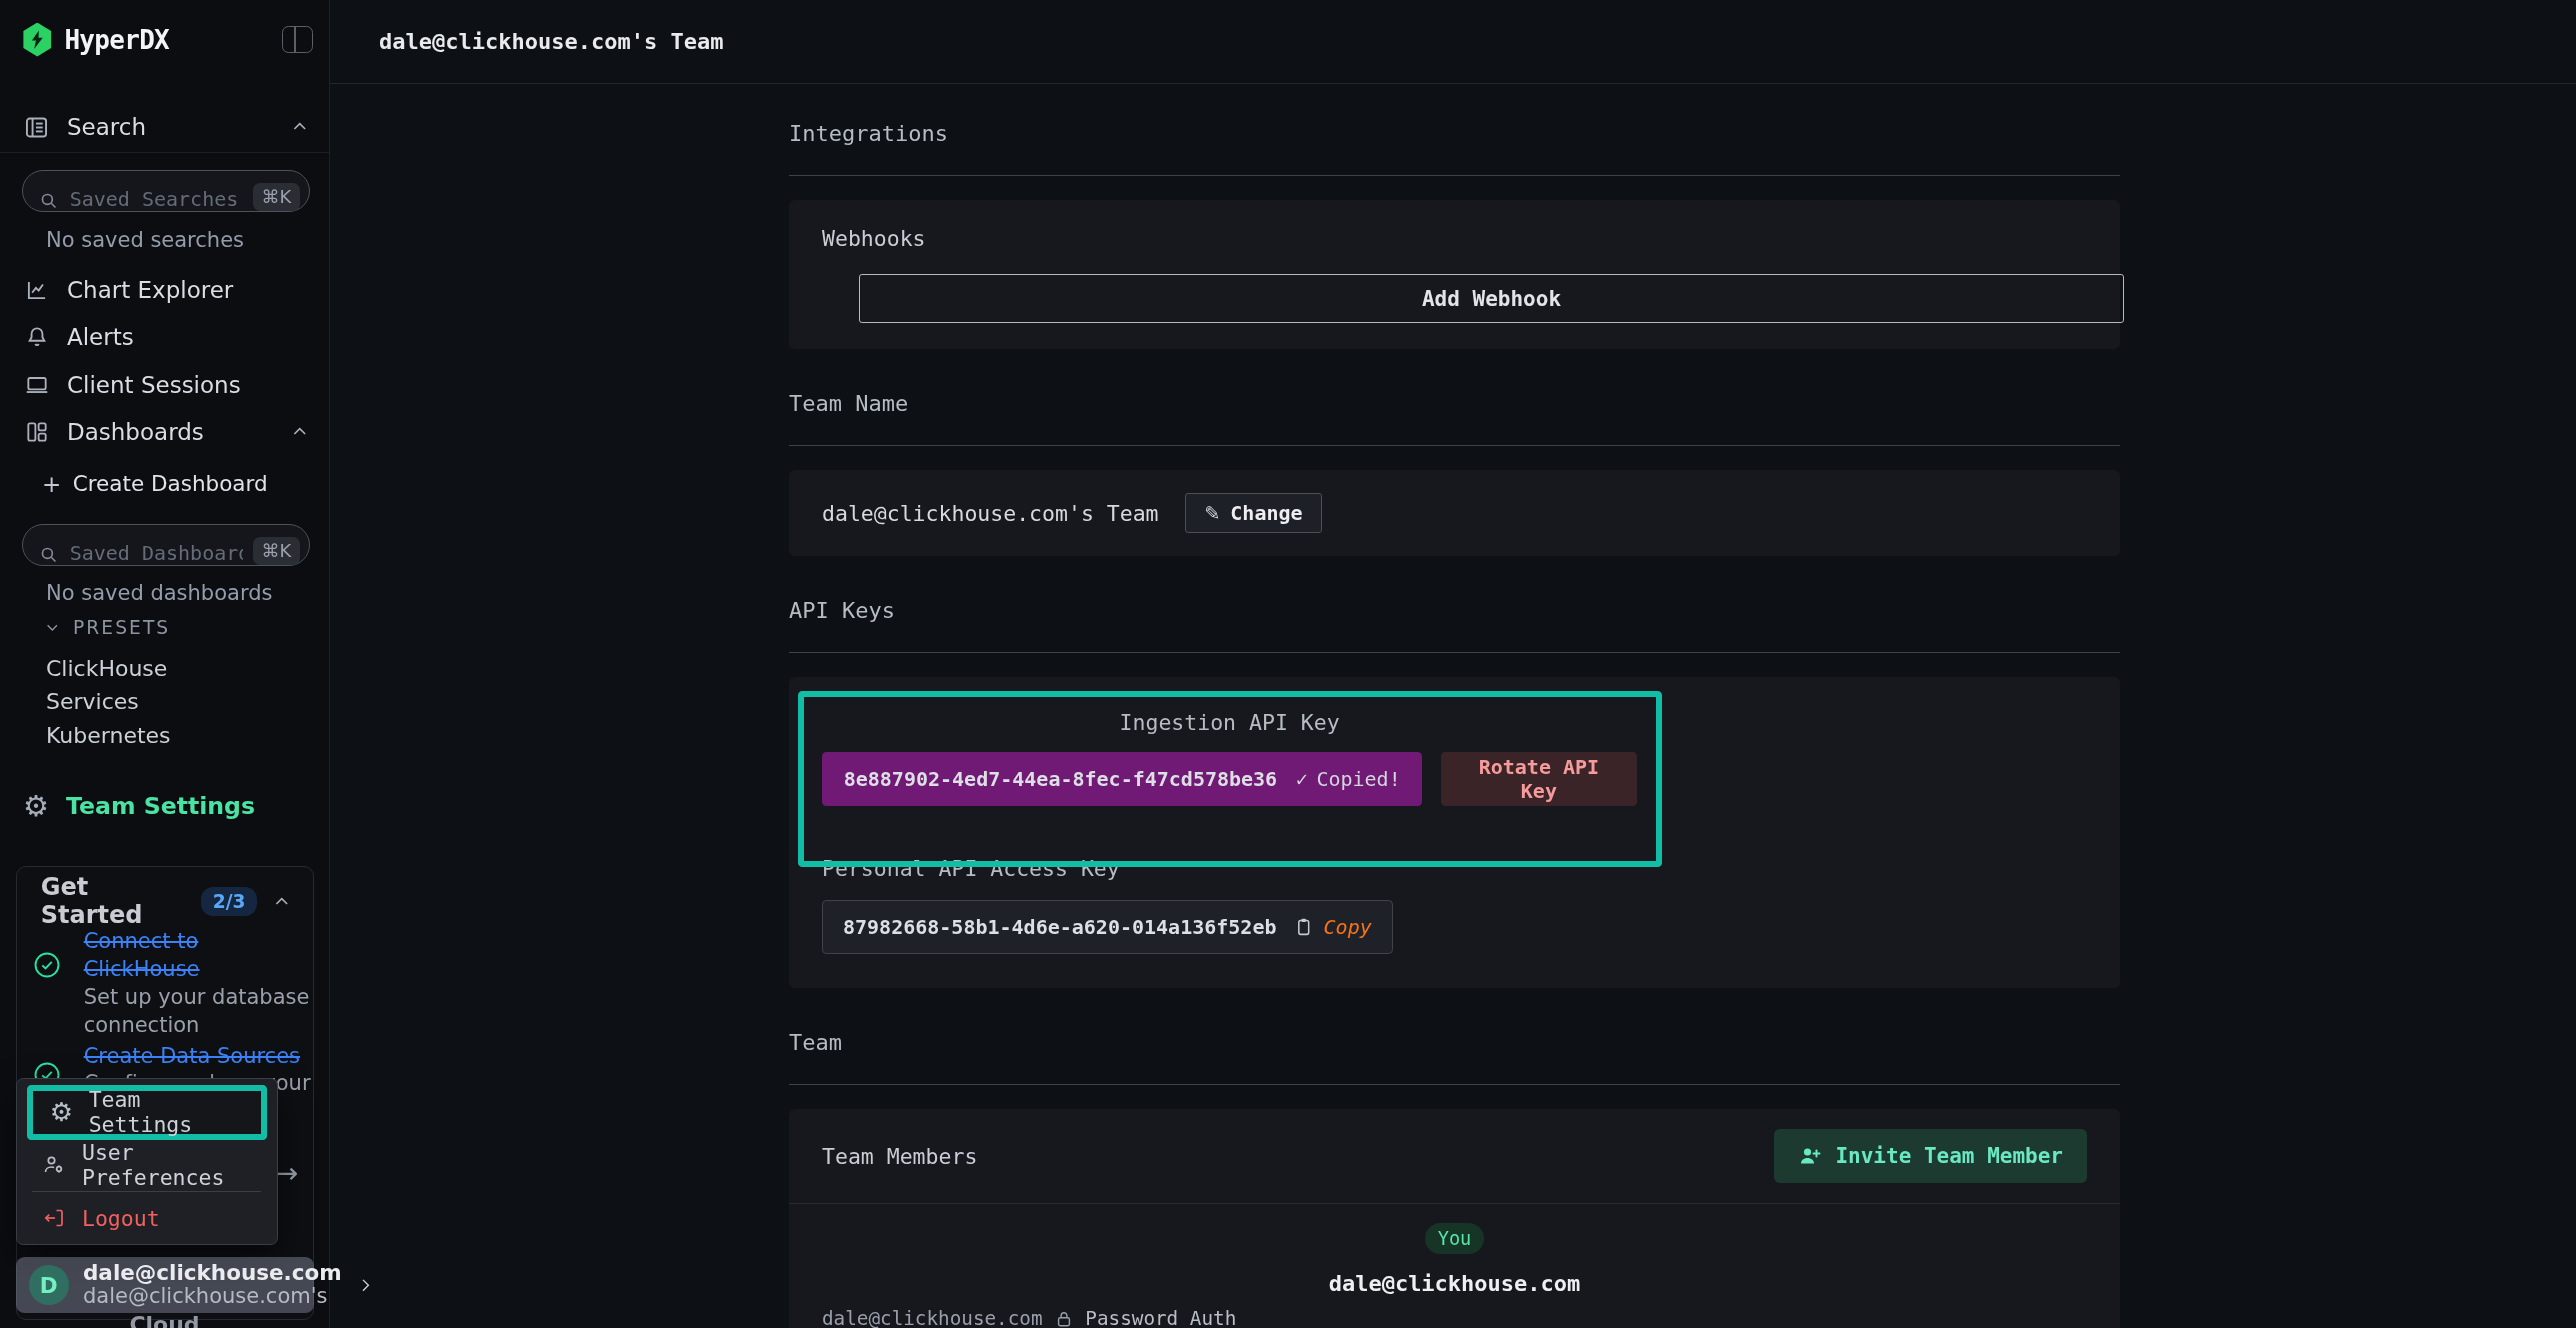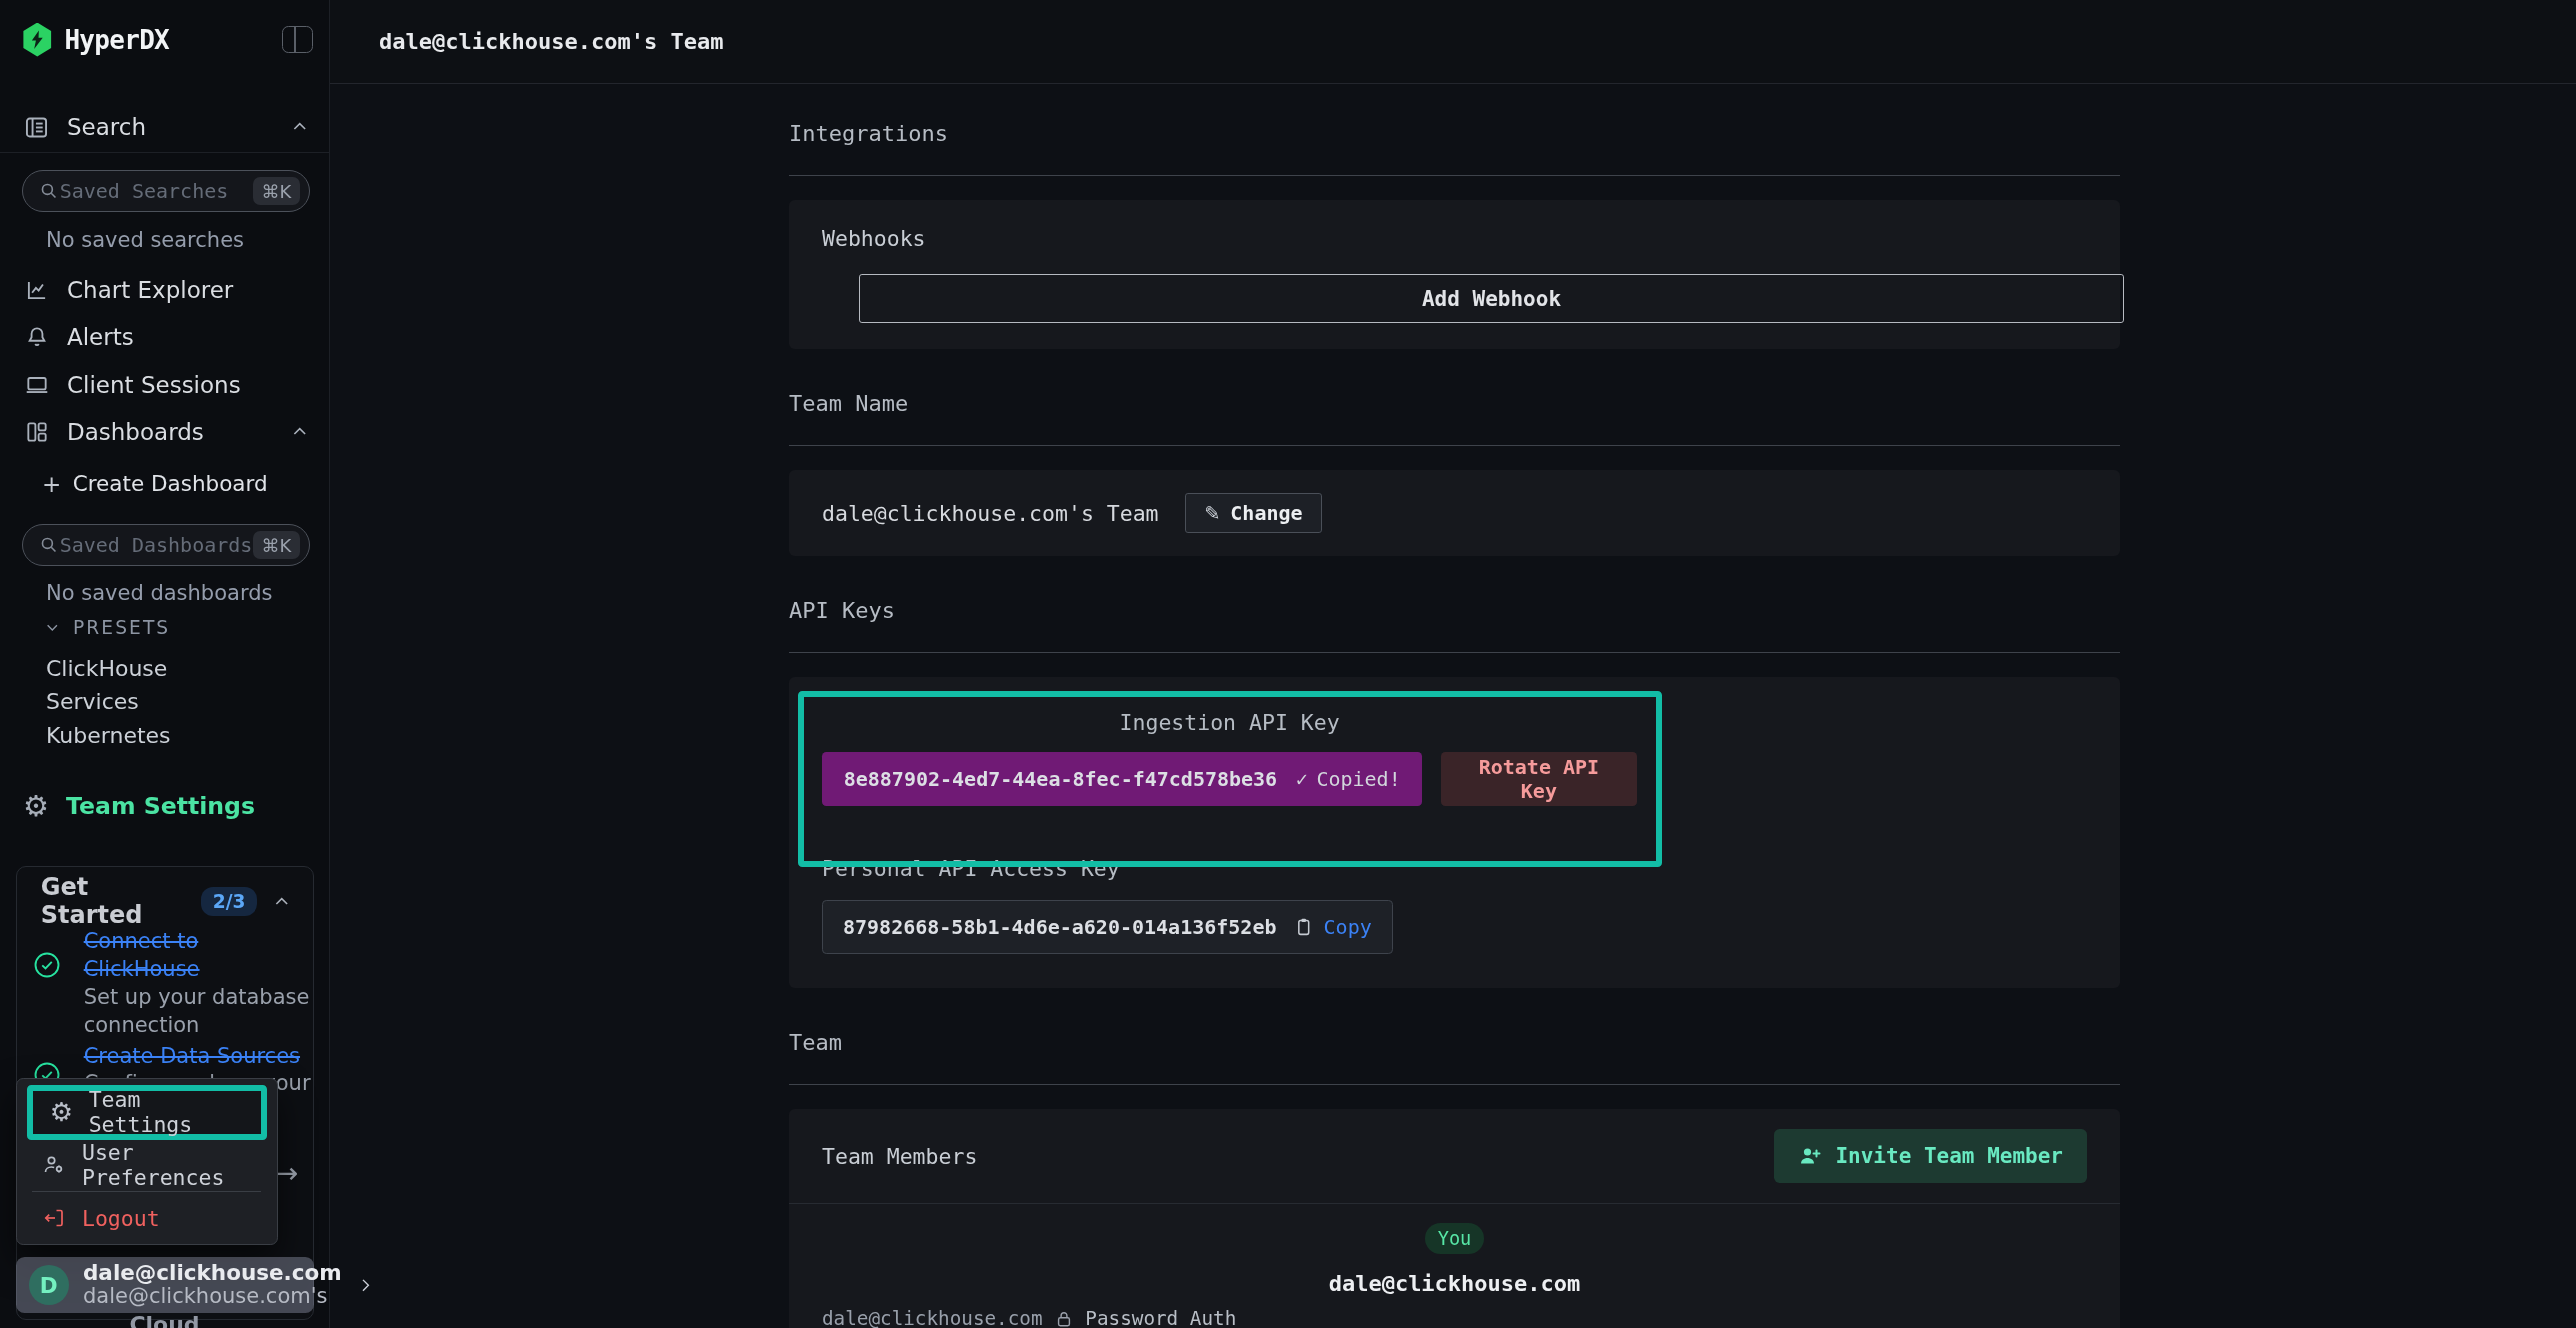--- a/index.html
+++ b/index.html
@@ -27,21 +27,21 @@
   .logo-hex{width:31.5px;height:34px;background:#2bd263;clip-path:polygon(50% 0%,94% 25%,94% 75%,50% 100%,6% 75%,6% 25%);display:flex;align-items:center;justify-content:center;flex:0 0 auto;}
   .logo-text{font-family:var(--mono);font-weight:bold;font-size:26px;color:#f2f4f6;letter-spacing:-0.7px;}
   .collapse-btn{margin-left:auto;width:31.5px;height:27px;border:1.8px solid #5a5f68;border-radius:6.4px;position:relative;}
   .collapse-btn:after{content:"";position:absolute;left:38%;top:0;bottom:0;width:1.8px;background:#5a5f68;}
 
   .side-row{position:absolute;left:23px;right:18.6px;height:42px;display:flex;align-items:center;gap:17px;color:#dadde2;font-size:23px;}
   .side-row .icon{width:27px;display:flex;justify-content:center;color:#aab1bc;flex:0 0 auto;}
   .side-row .chev{margin-left:auto;color:#aab1bc;}
   .side-divider{position:absolute;left:0;right:0;top:152px;border-top:1.1px solid #1d2026;}
 
-  .pill{position:absolute;left:21.5px;width:288px;height:42px;border:1.1px solid #4c515a;border-radius:21px;background:#14161b;display:flex;align-items:center;padding:0 8.6px 0 15.7px;}
+  .pill{position:absolute;left:21.5px;width:288px;height:42px;border:1.1px solid #4c515a;border-radius:21px;background:#14161b;display:flex;align-items:flex-end;gap:10px;padding:0 8.6px 0 15.7px;}
   .pill input{flex:1;min-width:0;background:transparent;border:none;outline:none;font-family:var(--mono);font-size:20px;color:#cfd3d9;}
   .pill input::placeholder{color:#656c78;}
   .kbd{background:#2a2d34;border-radius:7.2px;padding:3.6px 8.6px;font-size:18px;color:#9aa1ac;font-family:var(--sans);flex:0 0 auto;}
   .empty-note{position:absolute;left:46px;font-size:21px;color:#959dac;}
 
   .create-dash{position:absolute;left:42px;height:33px;display:flex;align-items:center;gap:11.4px;color:#e0e3e8;font-size:21.5px;}
   .create-dash .plus{font-size:23px;color:#c2c7cf;}
 
   .presets-row{position:absolute;left:43px;display:flex;align-items:center;gap:11.4px;color:#8d95a3;font-size:18.6px;letter-spacing:2.1px;}
   .preset-item{position:absolute;left:46px;height:31.5px;display:flex;align-items:center;color:#ccd1d8;font-size:22px;}
@@ -108,21 +108,21 @@
   .ingestion-box{position:absolute;left:8.6px;top:14.3px;width:864px;height:176px;text-align:center;}
   .ingestion-inner{padding:13px 18.6px;}
   .key-row{margin-top:17px;display:flex;align-items:center;gap:18.6px;}
   .key-chip{height:54px;display:inline-flex;align-items:center;gap:18.6px;background:#701a75;border-radius:4.3px;padding:0 21.5px;}
   .key-text{font-family:var(--mono);font-weight:bold;font-size:20px;color:#dcdfe4;white-space:nowrap;}
   .copied{display:flex;align-items:center;gap:8.6px;font-family:var(--mono);font-size:20px;color:#d2d6dc;}
   .rotate-btn{height:54px;background:#3a2428;border-radius:4.3px;padding:0 24px;display:flex;align-items:center;font-family:var(--mono);font-weight:bold;font-size:20px;color:#f59b9b;}
   .personal-label{margin-top:24px;}
   .personal-spacer{height:122px;}
   .personal-chip{margin-top:18.6px;height:54px;display:inline-flex;align-items:center;gap:17px;background:#1e2127;border:1.1px solid #3e434c;border-radius:4.3px;padding:0 20px;}
-  .copy-action{display:flex;align-items:center;gap:8.6px;font-family:var(--mono);font-size:20px;color:#3b82f6;}
+  .copy-action{display:flex;align-items:center;gap:8.6px;font-family:var(--mono);font-size:20px;color:#f97316;font-style:italic;}
   .copy-action .cicon{color:#c6cbd2;display:flex;}
 
   .team-card{margin-top:24px;padding:0;}
   .team-card-header{display:flex;align-items:center;justify-content:space-between;padding:20px 33px;}
   .invite-btn{height:54px;background:#1d3a31;border-radius:5.7px;padding:0 24px;display:flex;align-items:center;gap:13px;color:#69e9c1;}
   .invite-btn .lbl{font-family:var(--mono);font-weight:bold;font-size:21px;color:#69e9c1;}
   .card-divider{border-top:1.4px solid #272b32;}
   .member-row{padding:18.6px 33px 29px;}
   .member-line1{display:flex;align-items:center;gap:17px;flex-direction:column;}
   .you-pill{height:31.5px;padding:0 13px;border-radius:15.7px;background:#163527;color:#57e6a6;font-family:var(--mono);font-size:18.6px;display:flex;align-items:center;}

